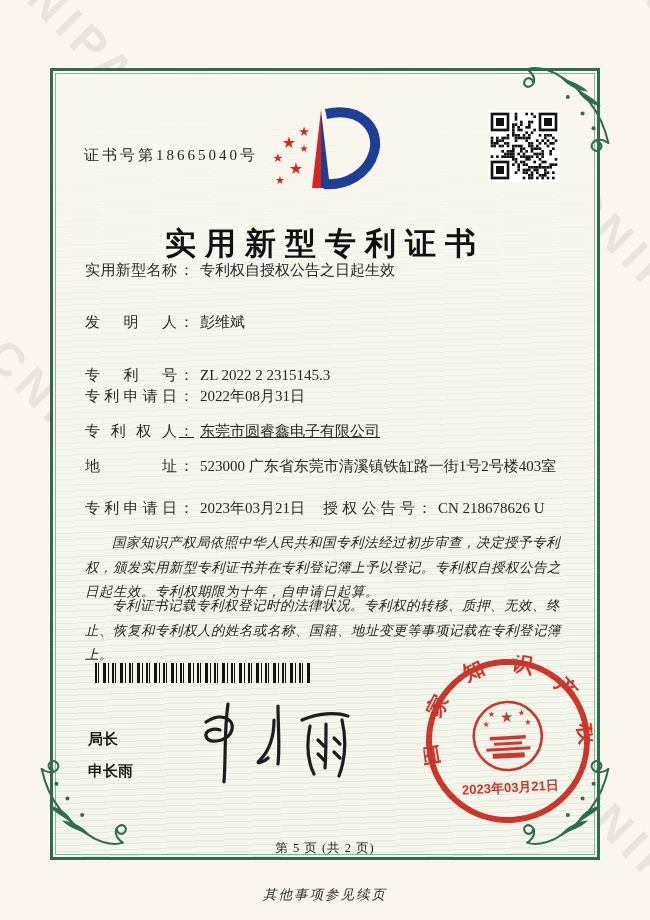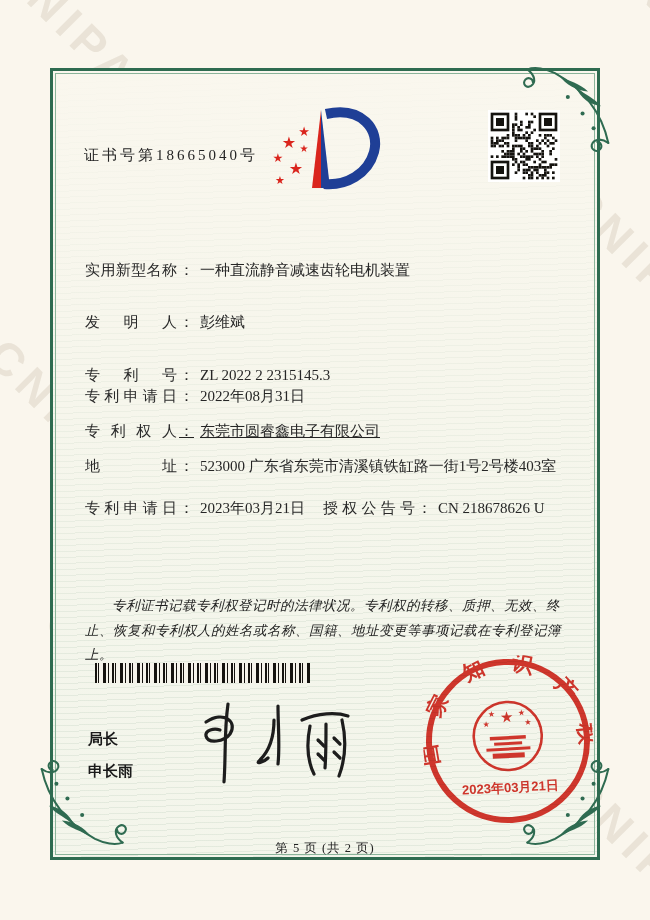--- a/index.html
+++ b/index.html
@@ -322,24 +322,25 @@
         <rect x="12" y="24" width="1" height="1"></rect>
         <rect x="14" y="24" width="1" height="1"></rect>
         <rect x="15" y="24" width="1" height="1"></rect>
         <rect x="17" y="24" width="1" height="1"></rect>
         <rect x="19" y="24" width="1" height="1"></rect>
         <rect x="21" y="24" width="1" height="1"></rect>
         <rect x="23" y="24" width="1" height="1"></rect>
       </g>
   </svg>
 
+  <h1 class="title">实用新型专利证书</h1>
 
   <div class="fields">
     <div class="frow r1">
-      <span class="flabel">实用新型名称</span><span class="fcolon">：</span><span class="fvalue">一种直流静音减速齿轮电机装置</span>
+      <span class="flabel">实用新型名称</span><span class="fcolon">：</span><span class="fvalue">专利权自授权公告之日起生效</span>
     </div>
     <div class="frow r2">
       <span class="flabel">发明人</span><span class="fcolon">：</span><span class="fvalue">彭维斌</span>
     </div>
     <div class="frow r3">
       <span class="flabel">专利号</span><span class="fcolon">：</span><span class="fvalue">ZL 2022 2 2315145.3</span>
     </div>
     <div class="frow r4">
       <span class="flabel">专利申请日</span><span class="fcolon">：</span><span class="fvalue">2022年08月31日</span>
     </div>
@@ -350,20 +351,21 @@
       <span class="flabel">地址</span><span class="fcolon">：</span><span class="fvalue">523000 广东省东莞市清溪镇铁缸路一街1号2号楼403室</span>
     </div>
     <div class="frow r7">
       <span class="flabel">专利申请日</span><span class="fcolon">：</span><span class="fvalue">2023年03月21日</span>
       <span class="fpair2">
         <span class="flabel">授权公告号</span><span class="fcolon">：</span><span class="fvalue">CN 218678626 U</span>
       </span>
     </div>
   </div>
 
+  <div class="para p1">国家知识产权局依照中华人民共和国专利法经过初步审查，决定授予专利权，颁发实用新型专利证书并在专利登记簿上予以登记。专利权自授权公告之日起生效。专利权期限为十年，自申请日起算。</div>
   <div class="para p2">专利证书记载专利权登记时的法律状况。专利权的转移、质押、无效、终止、恢复和专利权人的姓名或名称、国籍、地址变更等事项记载在专利登记簿上。</div>
 
   <div class="barcode"></div>
 
   <div class="director dir-title">局长</div>
   <div class="director dir-name">申长雨</div>
 
   <svg class="signature" width="170" height="95" viewBox="0 0 170 95">
     <g fill="none" stroke="#1d1d1d" stroke-width="3.2" stroke-linecap="round" stroke-linejoin="round">
       <path d="M38,12 C34,40 36,62 34,90"></path>
@@ -400,14 +402,15 @@
       </g>
       <rect x="67" y="80" width="36" height="3.5"></rect>
       <rect x="71" y="86" width="28" height="3"></rect>
       <rect x="63" y="91.5" width="44" height="3"></rect>
       <rect x="69" y="97" width="32" height="5"></rect>
     </g>
     <text x="85" y="136" text-anchor="middle" font-size="13" font-weight="bold" fill="#d6281f" font-family="'Liberation Sans','DejaVu Sans',sans-serif">2023年03月21日</text>
   </svg>
 
   <div class="page-info">第 5 页 (共 2 页)</div>
+  <div class="cont-note">其他事项参见续页</div>
 
 </div>
 
 </body></html>

